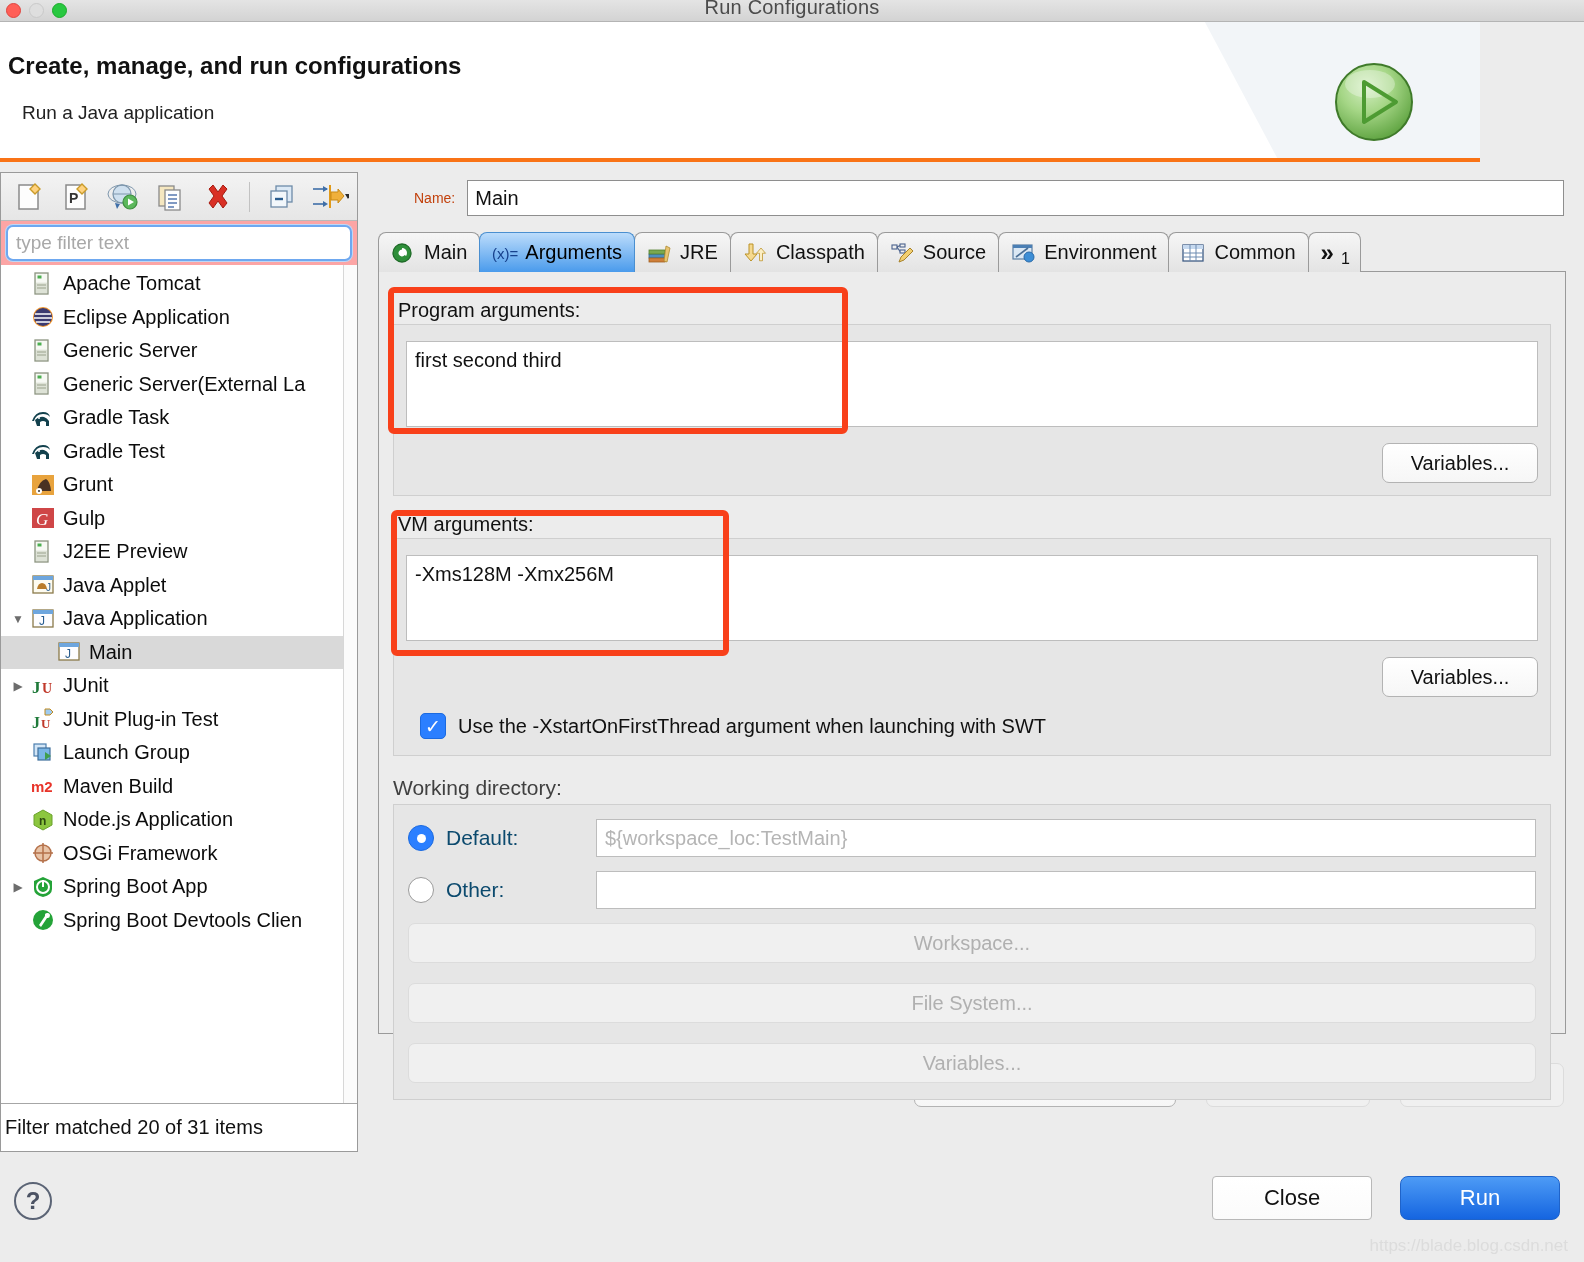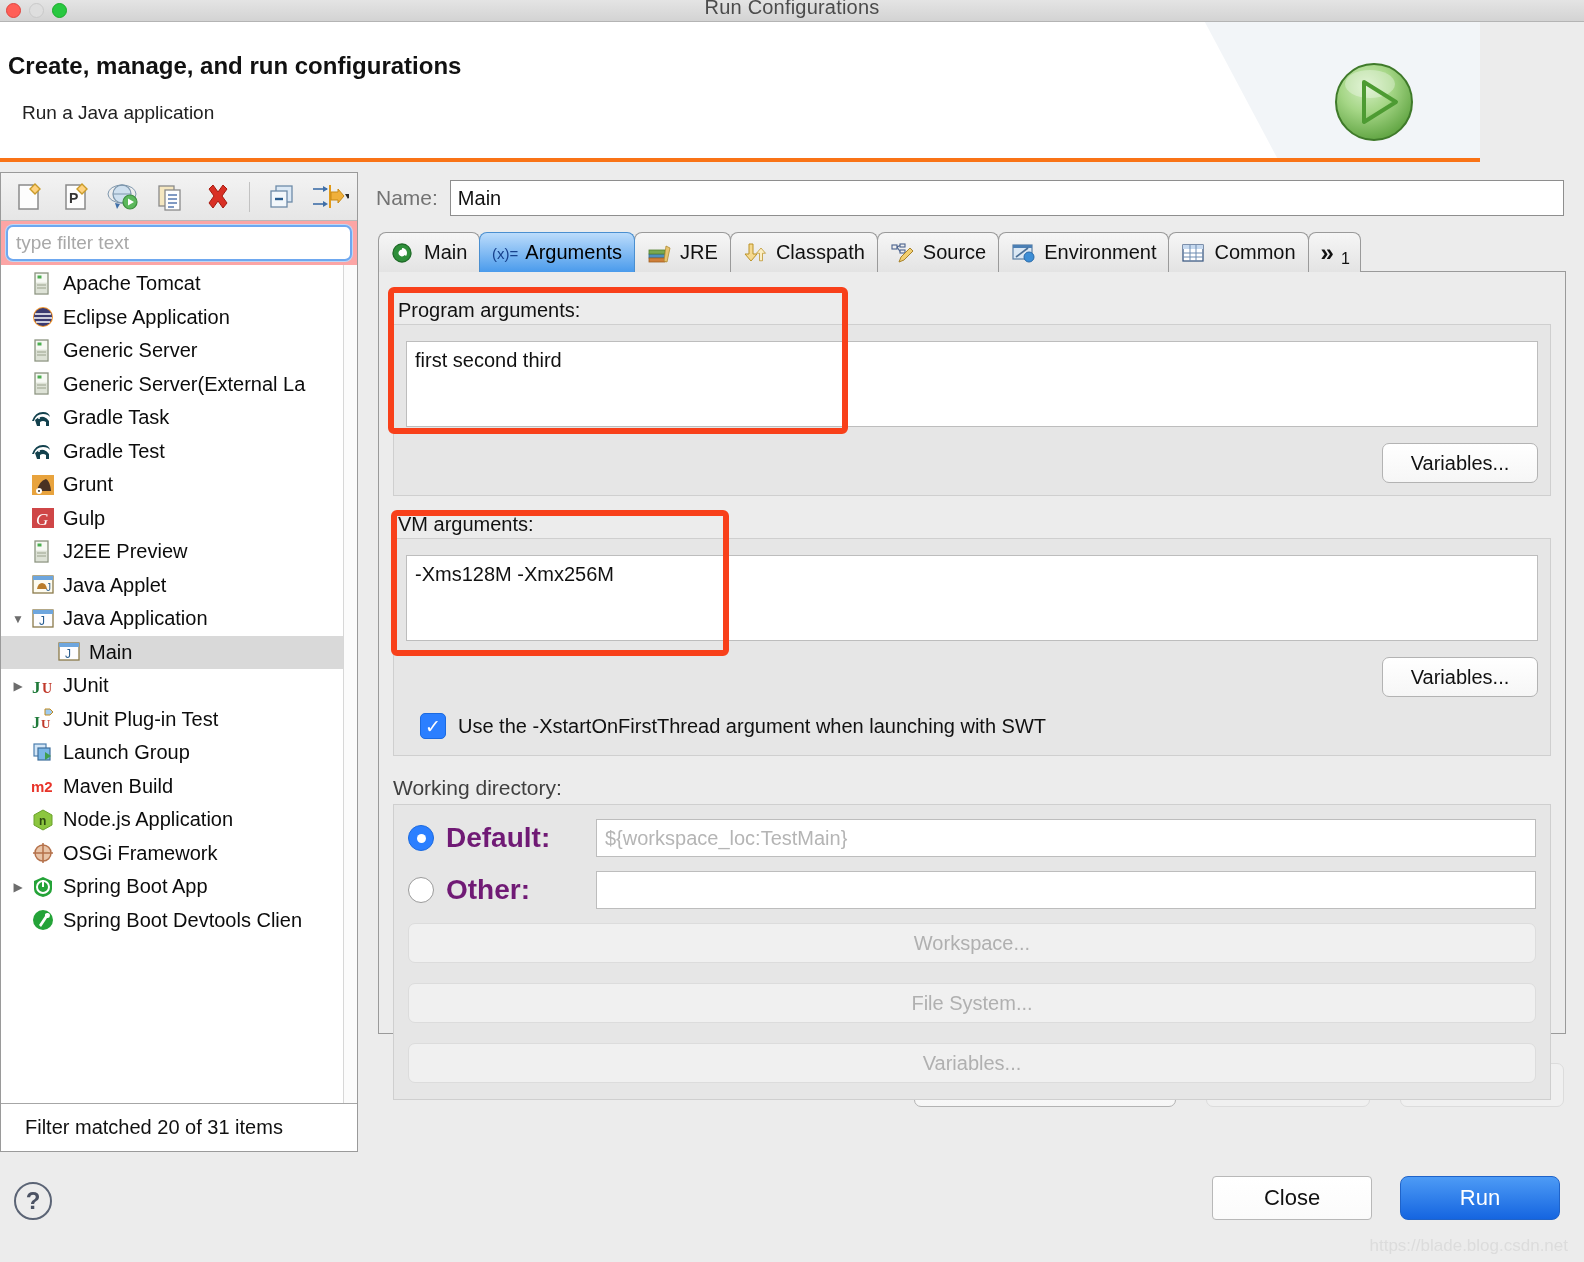--- a/index.html
+++ b/index.html
@@ -84,30 +84,30 @@
     height:33.5px; display:flex; align-items:center; padding-left:4px; font-size:20px; color:#0c0c0c;
     white-space:nowrap;
   }
   .row.sel{ background:#d9d9d9; }
   .twisty{ width:26px; text-align:center; font-size:12px; color:#6d6d6d; flex:none;}
   .childindent{ width:26px; flex:none;}
   .ic{ width:26px; height:24px; margin-right:6px; flex:none; position:relative; }
   .status{
     position:absolute; left:0; right:0; bottom:0; height:48px;
     border-top:1px solid #a6a6a6; background:#fff;
-    display:flex; align-items:center; padding-left:24px; font-size:20px; color:#111;
+    display:flex; align-items:center; padding-left:4px; font-size:20px; color:#111;
   }
 
   
   .right{
     position:absolute; left:366px; top:10px; width:1208px; height:980px;
     background:#ececec;
   }
   .name-row{ display:flex; align-items:center; padding:8px 10px 0 10px; }
-  .name-label{ font-size:21px; color:#737373; margin-right:12px;}
+  .name-label{ font-size:14px; color:#c2410c; margin-right:12px;margin-left:38px;}
   .name-input{
     flex:1; height:36px; border:1px solid #8e8e8e; background:#fff;
     font-size:20px; padding:0 7px; color:#111; outline:none;
     font-family:"Liberation Sans", sans-serif;
   }
 
   
   .tabs{
     display:flex; align-items:flex-end; margin:14px 8px 0 12px; height:42px;
     position:relative; z-index:2;
@@ -164,21 +164,21 @@
 
   .wd-label{ font-size:21px; color:#404040; margin:20px 0 4px 14px;}
   .wd-box{ margin:0 14px; background:#e6e6e6; border:1px solid #cfcfcf; padding:14px 14px 16px 14px;}
   .rrow{ display:flex; align-items:center; margin-bottom:14px;}
   .radio{
     width:26px;height:26px;border-radius:50%;border:1px solid #9b9b9b;background:#fff;
     display:flex;align-items:center;justify-content:center;margin-right:12px;flex:none;
   }
   .radio.on{ background:#2b7fff; border-color:#1b6ae0;}
   .radio.on:after{ content:""; width:9px;height:9px;border-radius:50%;background:#fff;}
-  .rlabel{ font-size:28px; color:#701a75; width:150px;font-weight:bold;}
+  .rlabel{ font-size:21px; color:#0c4a6e; width:150px;}
   .wd-input{
     flex:1; height:38px; border:1px solid #bdbdbd; background:#fff; font-size:20px;
     padding:0 8px; color:#111; outline:none; font-family:"Liberation Sans", sans-serif;
   }
   .wd-input::placeholder{ color:#b5b5b5;}
   .wd-btns{ display:flex; justify-content:flex-end; gap:20px; margin-top:6px;flex-direction:column;}
 
   .bottom-btns{
     display:flex; justify-content:flex-end; gap:30px; margin:28px 10px 0 0; align-items:center;
   }

